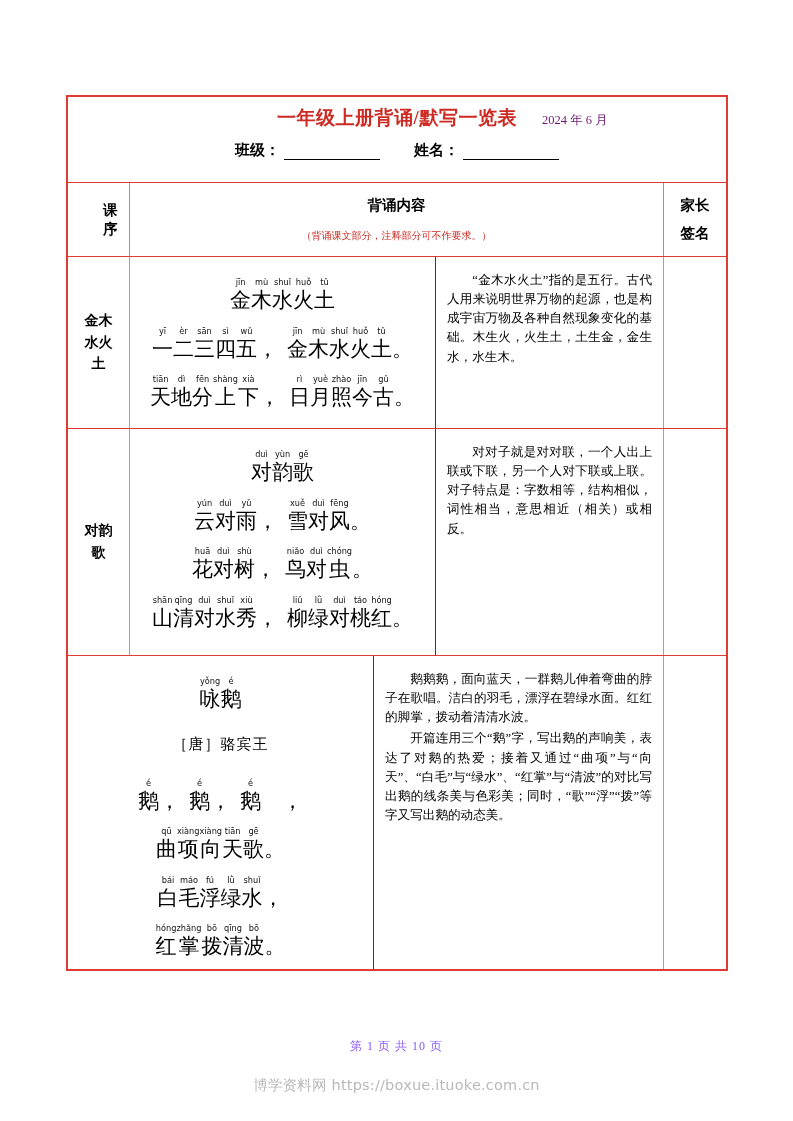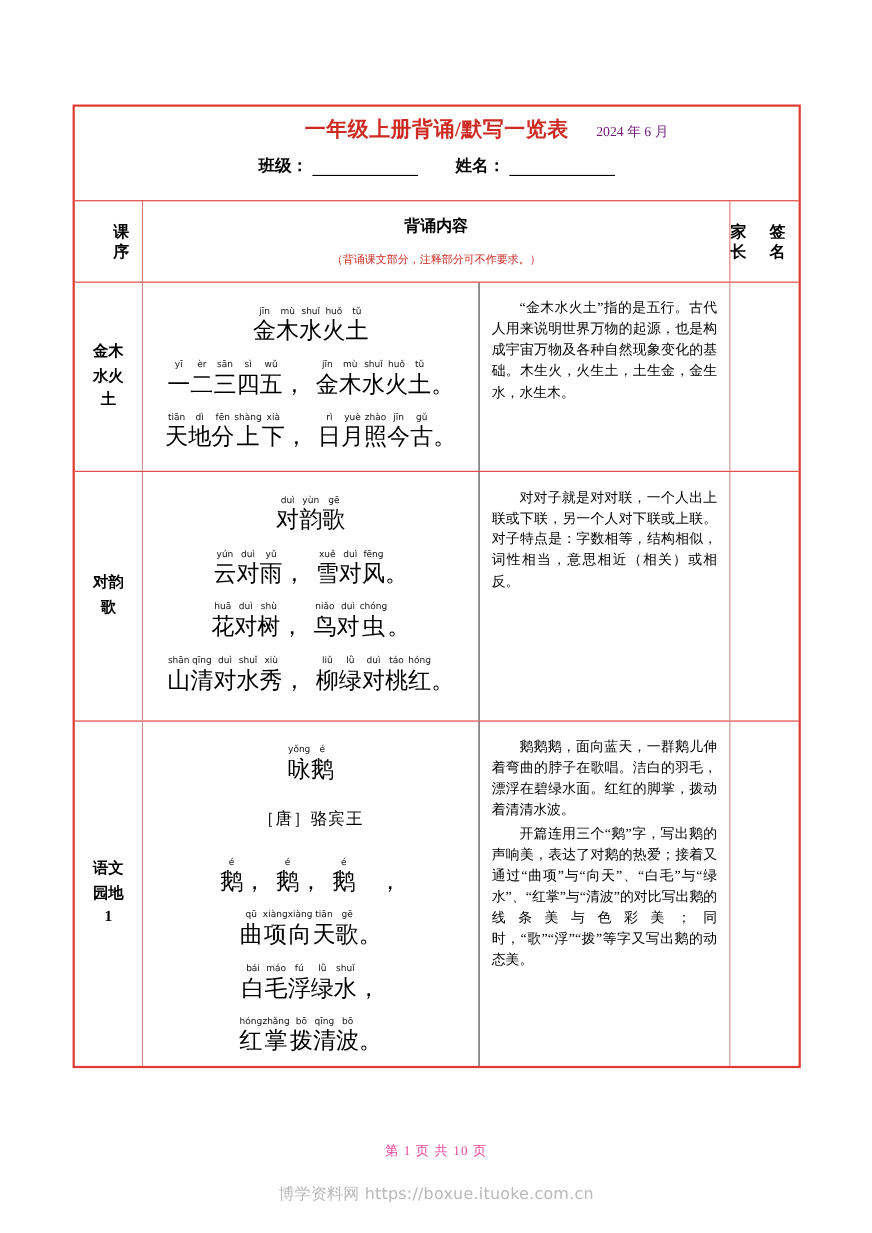--- a/index.html
+++ b/index.html
@@ -120,21 +120,21 @@
   .c-body .note {
     color: #cc2a22;
     font-size: 10px;
     white-space: nowrap;
   }
   .c-sign {
     width: 62px;
     flex: 0 0 62px;
     box-sizing: border-box;
     display: flex;
-    flex-direction: row;
+    flex-direction: column;
     align-items: center;
     justify-content: center;
     gap: 9px;
     font-size: 14.5px;
     font-weight: bold;
   }
 
   
   .row {
     display: flex;
@@ -233,21 +233,21 @@
   .para.indent { text-indent: 2em; }
 
   
   .pagefoot {
     position: absolute;
     left: 0;
     top: 1038px;
     width: 793px;
     text-align: center;
     font-size: 12px;
-    color: #ec4899;
+    color: #8b5cf6;
     letter-spacing: 1px;
   }
   .watermark {
     position: absolute;
     left: 0;
     top: 1076px;
     width: 793px;
     text-align: center;
     font-size: 14.5px;
     color: #b9b9b9;
@@ -570,25 +570,20 @@
                 <span class="hz">。</span>
               </span>
             </div>
           </div>
           <div class="cell-note">
             <p class="para indent">对对子就是对对联，一个人出上联或下联，另一个人对下联或上联。对子特点是：字数相等，结构相似，词性相当，意思相近（相关）或相反。</p>
           </div>
           <div class="cell-sign"></div>
         </div>
         <div class="row" style="height: 313px;">
-          <div class="cell-order">
-            <span>语文</span>
-            <span>园地</span>
-            <span>1</span>
-          </div>
           <div class="cell-text">
             <div class="ruby-line poem-title">
               <span class="rb title">
                 <span class="py">yǒng</span>
                 <span class="hz">咏</span>
               </span>
               <span class="rb title">
                 <span class="py">é</span>
                 <span class="hz">鹅</span>
               </span>

